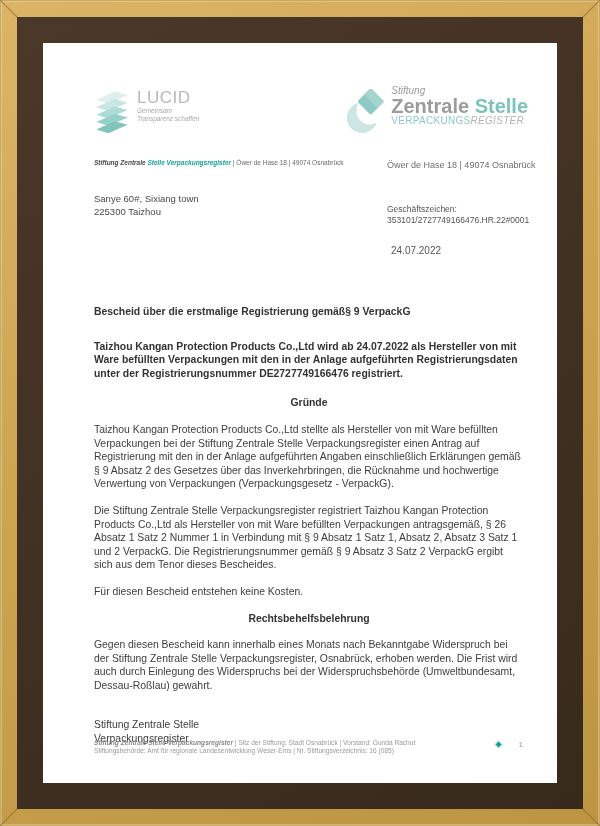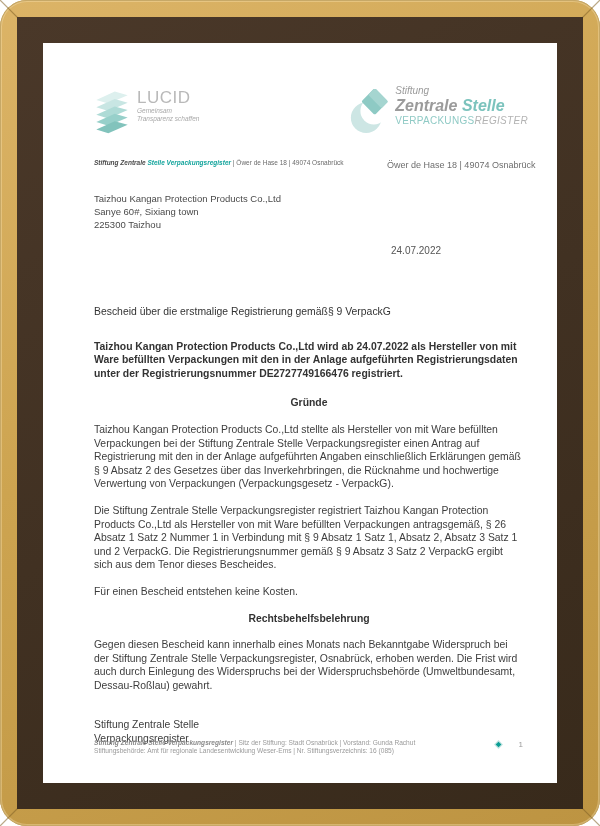--- a/index.html
+++ b/index.html
@@ -7,21 +7,20 @@
     width:600px;height:826px;
     font-family:"Liberation Sans", sans-serif;
     background:#ffffff;
     position:relative;
   }
   
   .frame{
     position:absolute;inset:0;
     background:linear-gradient(155deg,#dcb467 0%,#cda450 45%,#bd9442 100%);
     box-shadow:inset 0 0 0 2px rgba(255,235,190,.35), inset 0 0 0 1px #a8843a;
-    border-radius:27px;
   }
   .corner{position:absolute;width:27px;height:27px;pointer-events:none;}
   .corner.tl{top:0;left:0;background:linear-gradient(45deg,transparent 47%,rgba(130,98,38,.55) 50%,transparent 53%);}
   .corner.tr{top:0;right:0;background:linear-gradient(135deg,transparent 47%,rgba(130,98,38,.55) 50%,transparent 53%);}
   .corner.br{bottom:0;right:0;background:linear-gradient(45deg,transparent 47%,rgba(130,98,38,.55) 50%,transparent 53%);}
   .corner.bl{bottom:0;left:0;background:linear-gradient(135deg,transparent 47%,rgba(130,98,38,.55) 50%,transparent 53%);}
   .lip{
     position:absolute;inset:17px;
     background:linear-gradient(150deg,#4a3829,#382a1b);
   }
@@ -33,39 +32,39 @@
   
   .lucid{position:absolute;left:50px;top:44px;display:flex;align-items:flex-start;}
   .lucid svg{display:block;}
   .lucid-text{margin-left:6px;margin-top:2px;}
   .lucid-title{font-size:17px;letter-spacing:.5px;color:#b9b9b9;line-height:18px;}
   .lucid-tag{font-size:6.5px;font-style:italic;color:#a9a9a9;line-height:8px;}
   .zsvr{position:absolute;right:29px;top:42px;display:flex;align-items:flex-start;}
   .zsvr svg{display:block;margin-top:4px;}
   .zsvr-text{margin-left:5px;}
   .zsvr-l1{font-size:10px;font-style:italic;color:#9b9b9b;line-height:12px;}
-  .zsvr-l2{font-size:16px;font-style:italic;font-weight:bold;line-height:18px;color:#9b9b9b;}
+  .zsvr-l2{font-size:20px;font-weight:bold;line-height:18px;color:#9b9b9b;}
   .zsvr-l2 .teal{color:#7cc3bd;}
   .zsvr-l3{font-size:10px;font-style:italic;letter-spacing:.3px;line-height:12px;color:#b3b3b3;}
   .zsvr-l3 .teal{color:#8fcac5;font-style:normal;}
   
   .sender-line{position:absolute;left:51px;top:116px;font-size:6.5px;color:#6a6a6a;white-space:nowrap;}
   .sender-line .b-dark{font-weight:bold;font-style:italic;color:#4a4a4a;}
   .sender-line .b-teal{font-weight:bold;font-style:italic;color:#13a49c;}
   .addr-right{position:absolute;left:344px;top:117px;font-size:9px;color:#6e6e6e;text-align:right;}
   .recipient{position:absolute;left:51px;top:149px;font-size:9.5px;line-height:13px;color:#4a4a4a;}
   .meta{position:absolute;left:344px;top:161px;font-size:8.5px;line-height:11px;color:#555;}
   .date{position:absolute;left:348px;top:202px;font-size:10px;color:#555;}
   
   .main{
     position:absolute;left:51px;right:33px;top:262px;
     font-size:10.4px;line-height:13.6px;color:#3d3d3d;
   }
   .main p{margin:0 0 13px 0;}
-  .subject{font-weight:normal;color:#333;margin-bottom:21px !important;}
+  .subject{font-weight:bold;color:#333;margin-bottom:21px !important;}
   .intro{font-weight:bold;color:#333;margin-bottom:16px !important;}
   .center-head{font-weight:bold;color:#333;text-align:center;margin:0 0 10px 0;}
   .center-head2{font-weight:bold;color:#333;text-align:center;margin:11px 0 12px 0;}
   .closing{margin-top:26px;}
   .closing p{margin:0;}
   
   .footer{position:absolute;left:51px;right:28px;bottom:27px;display:flex;align-items:flex-start;}
   .footer-text{font-size:6.6px;line-height:8.6px;color:#9a9a9a;flex:1;}
   .footer-text .b{font-weight:bold;font-style:italic;color:#8a8a8a;}
   .footer-page{display:flex;align-items:center;margin-top:1px;}
@@ -116,34 +115,37 @@
           <div class="zsvr-l2"><span>Zentrale </span><span class="teal">Stelle</span></div>
           <div class="zsvr-l3"><span class="teal">VERPACKUNGS</span><span>REGISTER</span></div>
         </div>
       </div>
 
       <div class="sender-line"><span class="b-dark">Stiftung Zentrale </span><span class="b-teal">Stelle Verpackungsregister</span><span> | Öwer de Hase 18 | 49074 Osnabrück</span></div>
 
       <div class="addr-right">Öwer de Hase 18 | 49074 Osnabrück</div>
 
       <div class="recipient">
-        <div>Taizhou Kangan Protection Products Co.,Ltd</div>
         <div>Sanye 60#, Sixiang town</div>
         <div>225300 Taizhou</div>
       </div>
 
+      <div class="meta">
+        <div>Geschäftszeichen:</div>
+        <div>353101/2727749166476.HR.22#0001</div>
+      </div>
       <div class="date">24.07.2022</div>
 
       <div class="main">
         <p class="subject">Bescheid über die erstmalige Registrierung gemäß§ 9 VerpackG</p>
         <p class="intro">Taizhou Kangan Protection Products Co.,Ltd wird ab 24.07.2022 als Hersteller von mit Ware befüllten Verpackungen mit den in der Anlage aufgeführten Registrierungsdaten unter der Registrierungsnummer DE2727749166476 registriert.</p>
         <p class="center-head">Gründe</p>
         <p>Taizhou Kangan Protection Products Co.,Ltd stellte als Hersteller von mit Ware befüllten Verpackungen bei der Stiftung Zentrale Stelle Verpackungsregister einen Antrag auf Registrierung mit den in der Anlage aufgeführten Angaben einschließlich Erklärungen gemäß § 9 Absatz 2 des Gesetzes über das Inverkehrbringen, die Rücknahme und hochwertige Verwertung von Verpackungen (Verpackungsgesetz - VerpackG).</p>
         <p>Die Stiftung Zentrale Stelle Verpackungsregister registriert Taizhou Kangan Protection Products Co.,Ltd als Hersteller von mit Ware befüllten Verpackungen antragsgemäß, § 26 Absatz 1 Satz 2 Nummer 1 in Verbindung mit § 9 Absatz 1 Satz 1, Absatz 2, Absatz 3 Satz 1 und 2 VerpackG. Die Registrierungsnummer gemäß § 9 Absatz 3 Satz 2 VerpackG ergibt sich aus dem Tenor dieses Bescheides.</p>
-        <p>Für einen Bescheid entstehen keine Kosten.</p>
+        <p>Für diesen Bescheid entstehen keine Kosten.</p>
         <p class="center-head2">Rechtsbehelfsbelehrung</p>
         <p>Gegen diesen Bescheid kann innerhalb eines Monats nach Bekanntgabe Widerspruch bei der Stiftung Zentrale Stelle Verpackungsregister, Osnabrück, erhoben werden. Die Frist wird auch durch Einlegung des Widerspruchs bei der Widerspruchsbehörde (Umweltbundesamt, Dessau-Roßlau) gewahrt.</p>
         <div class="closing">
           <p>Stiftung Zentrale Stelle</p>
           <p>Verpackungsregister</p>
         </div>
 
       </div>
 
       <div class="footer">

